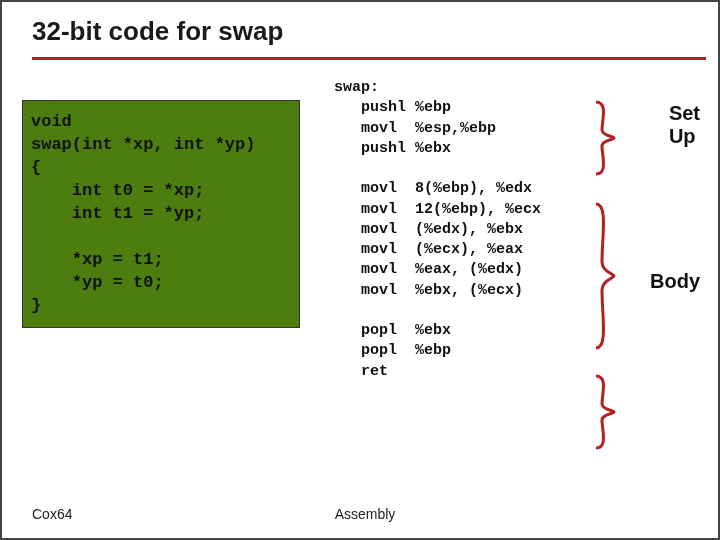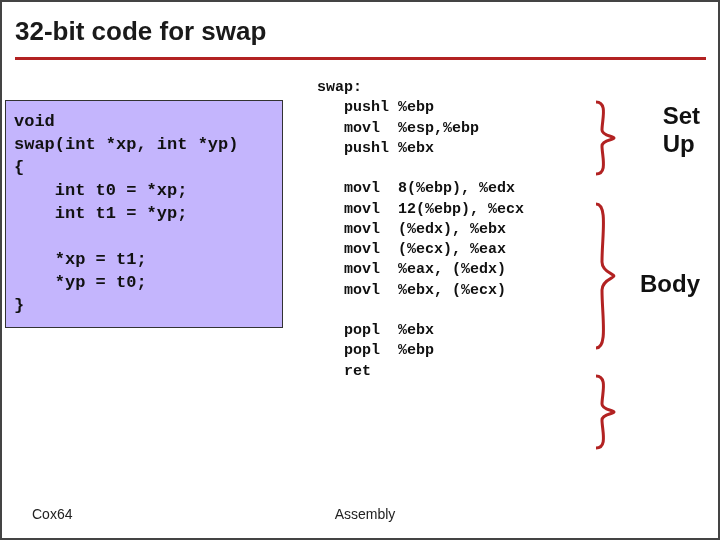--- a/index.html
+++ b/index.html
@@ -1,21 +1,21 @@
 <!DOCTYPE html>
 <html><head>
 <meta charset="utf-8">
 <style>
   * { margin: 0; padding: 0; box-sizing: border-box; }
   html, body { width: 720px; height: 540px; font-family: Verdana, Geneva, sans-serif; background: #fff; }
   .slide {
     width: 720px; height: 540px;
     border: 2px solid #444;
     position: relative;
-    padding: 14px 12px 0 13px;
+    padding: 14px 12px 0 30px;
   }
   .title {
     font-size: 26px;
     font-weight: bold;
     color: #1a1a1a;
   }
   .rule {
     margin-top: 10px;
     height: 3px;
     background: #b22222;
@@ -25,21 +25,21 @@
     position: relative;
     margin-top: 18px;
     height: 400px;
   }
   .c-code {
     position: absolute;
     left: -10px;
     top: 22px;
     width: 278px;
     border: 1px solid #333;
-    background: #c4b5fd;
+    background: #4d7c0f;
     padding: 10px 8px 10px 8px;
     font-family: "Courier New", monospace;
     font-size: 17px;
     line-height: 1.35;
     color: #111;
     font-weight: bold;
     white-space: pre;
   }
   .asm {
     position: absolute;
@@ -48,21 +48,21 @@
     font-family: "Courier New", monospace;
     font-size: 15px;
     font-weight: bold;
     line-height: 1.35;
     white-space: pre;
     color: #111;
   }
   .annot {
     position: absolute;
     right: 6px;
-    font-size: 24px;
+    font-size: 20px;
     font-weight: bold;
     color: #111;
   }
   .brace {
     position: absolute;
     right: 90px;
     width: 22px;
   }
   .brace svg { display:block; }
   .footer {

